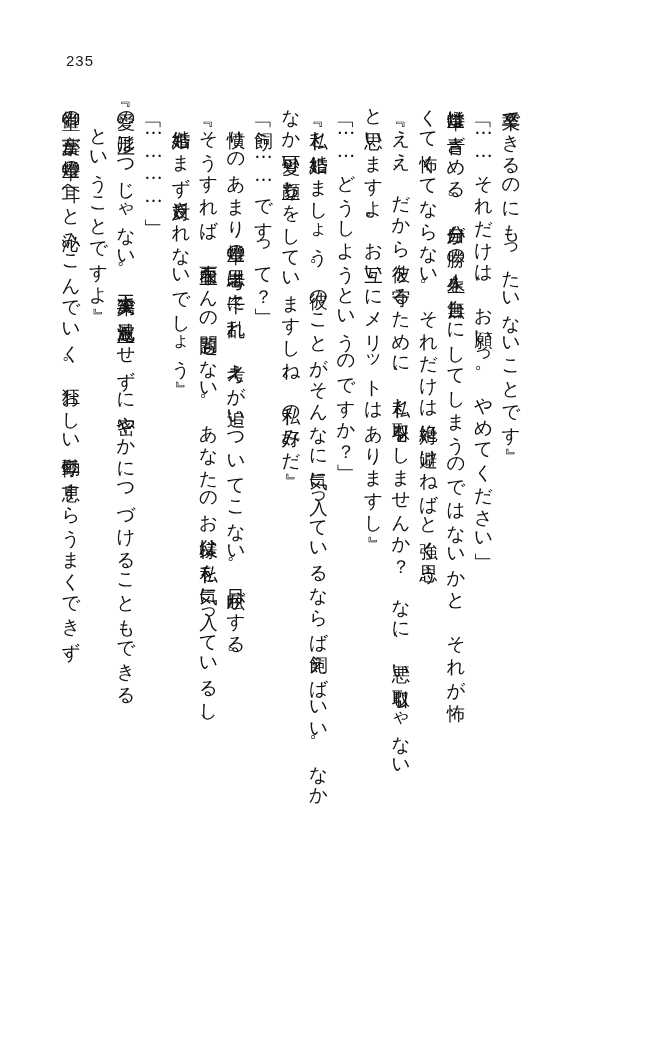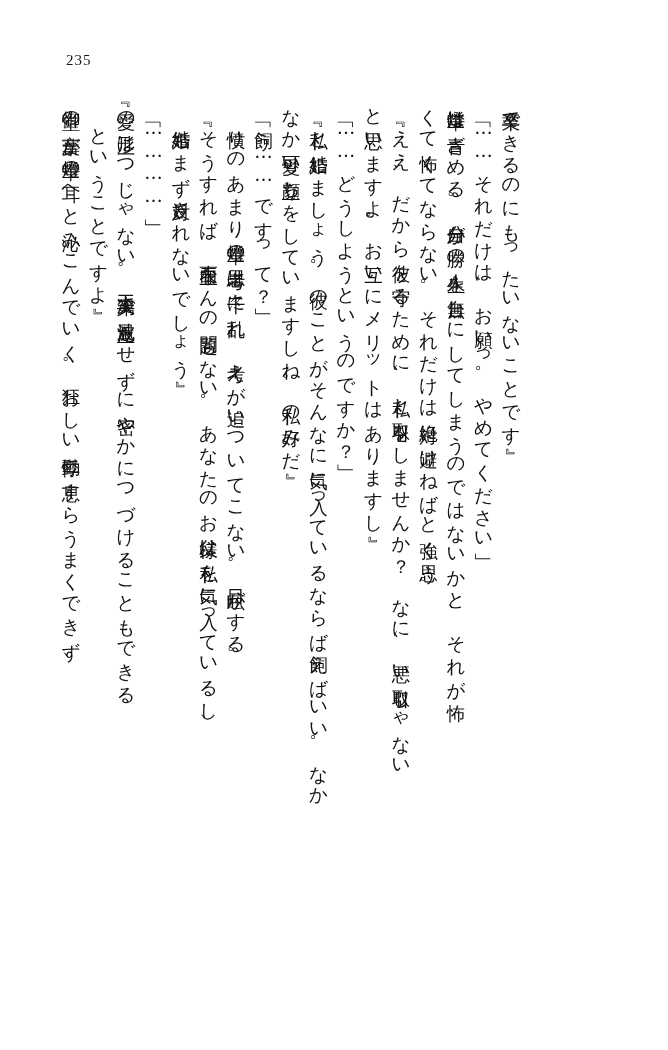--- a/index.html
+++ b/index.html
@@ -19,21 +19,21 @@
     overflow: hidden;
   }
   
   .page-number {
     position: absolute;
     top: 52px;
     left: 66px;
     font-size: 15px;
     letter-spacing: 1px;
     color: #1a1a1a;
-    font-family: Liberation Serif, serif;
+    font-family: Liberation Sans, sans-serif;
   }
   
   .text-block {
     position: absolute;
     top: 96px;
     right: 46px;
     height: 930px;
     width: 570px;
     display: flex;
     flex-direction: row;

